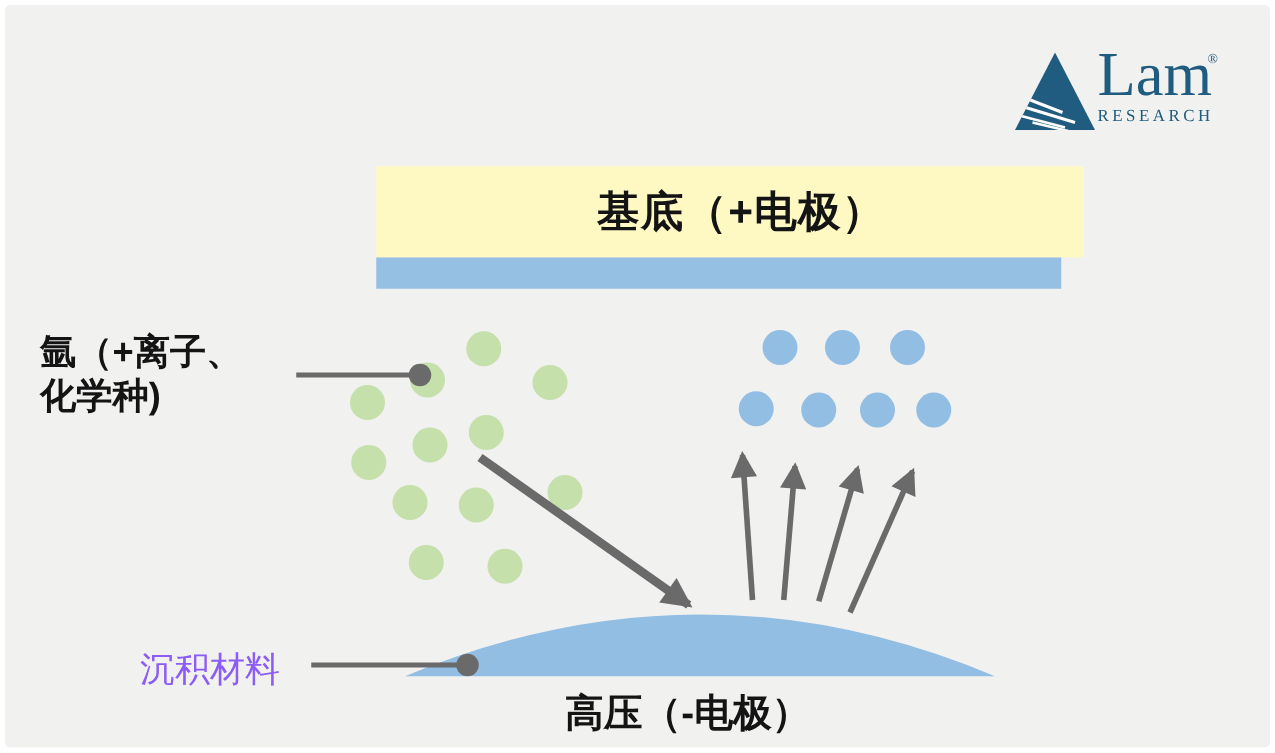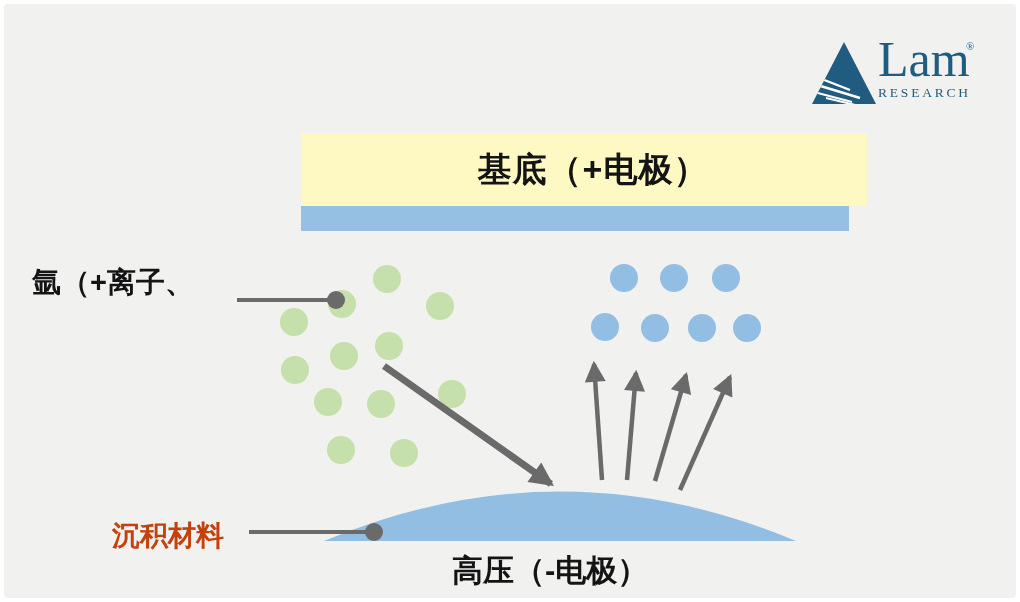--- a/index.html
+++ b/index.html
@@ -21,21 +21,21 @@
   .bar-substrate .bar-label{
     font-size:34px;font-weight:700;color:#141414;letter-spacing:1px;
   }
   .strip-electrode{left:297px;top:202px;width:548px;height:25px;}
   .argon-label{
     left:28px;top:249px;width:270px;
     font-size:29px;font-weight:700;color:#141414;line-height:35px;margin-top:12px;
   }
   .deposit-label{
     left:108px;top:513px;
-    font-size:28px;font-weight:700;color:#c2410c;
+    font-size:28px;font-weight:400;color:#8b5cf6;
   }
   .cathode-label{
     left:448px;top:546px;width:224px;
     font-size:31px;font-weight:700;color:#141414;
   }
   .logo-box{left:808px;top:34px;width:178px;height:72px;}
   .logo-word{font-family:"Liberation Serif", serif;font-size:50px;}
   .logo-reg{font-family:"Liberation Serif", serif;font-size:11px;}
   .logo-sub{font-family:"Liberation Serif", serif;font-size:13.5px;letter-spacing:2.8px;}
 </style>
@@ -92,20 +92,21 @@
       </g>
   </svg>
 
   <div class="abs bar-substrate" style="background: #fef9c3; padding-left: 18px;">
     <span class="bar-label">基底（+电极）</span>
   </div>
   <div class="abs strip-electrode" style="background: rgb(149, 191, 227);"></div>
 
   <div class="abs argon-label">
     <div>氩（+离子、</div>
+    <div>化学种)</div>
   </div>
 
   <div class="abs deposit-label">沉积材料</div>
 
   <div class="abs cathode-label">高压（-电极）</div>
 
   <svg class="abs logo-box" viewBox="0 0 178 72" xmlns="http://www.w3.org/2000/svg">
     <clipPath id="tri-clip">
         <polygon points="32,4 64,66 0,66"></polygon>
       </clipPath>

